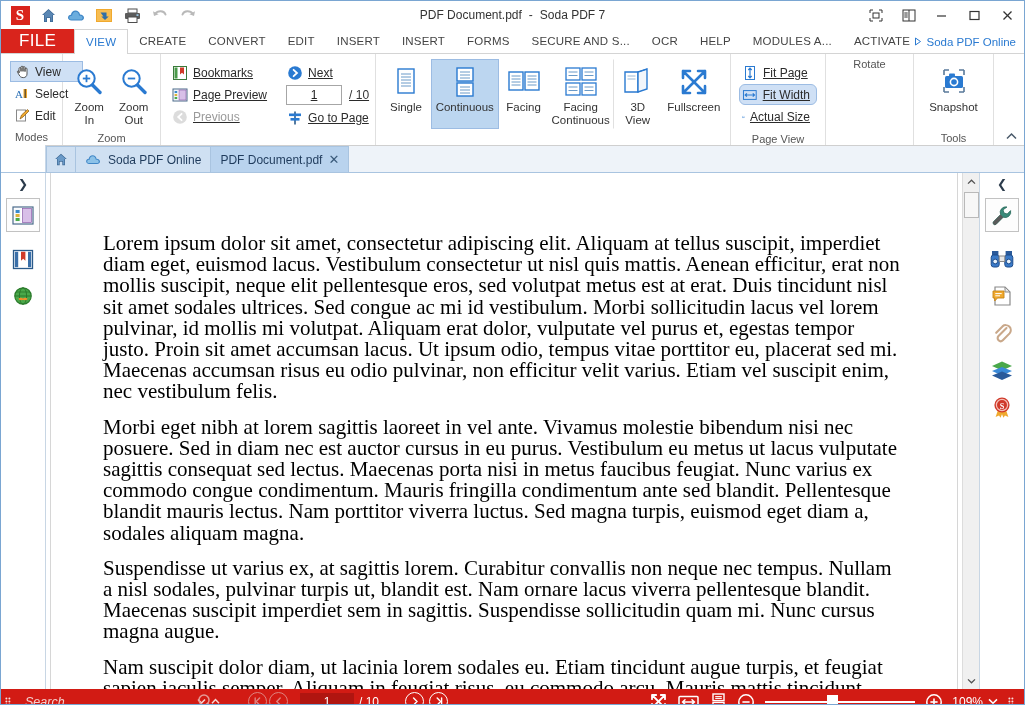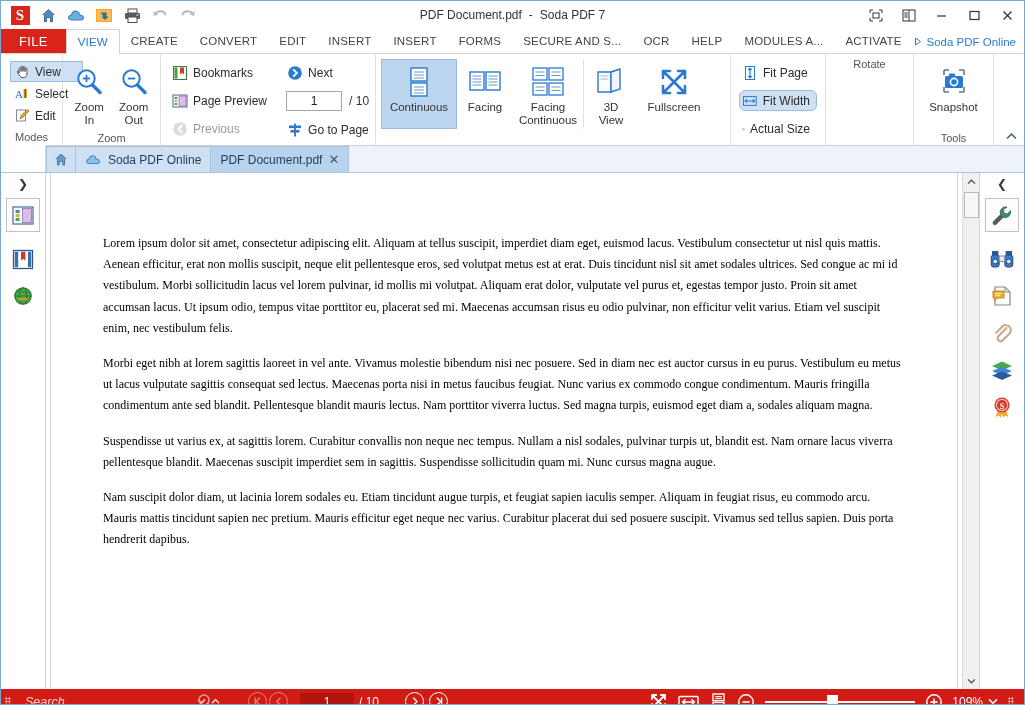--- a/index.html
+++ b/index.html
@@ -74,21 +74,21 @@
     display: flex;
     align-items: stretch;
     border-bottom: 1px solid #d4d4d4;
     position: relative;
   }
   .tab-file {
     background: #d9241c;
     color: #ffffff;
     padding: 12px 18px;
     display: flex; align-items: center;
-    font-size: 13px;
+    font-size: 17px;
     letter-spacing: .3px;
   }
   .tab {
     padding: 0 11px;
     display: flex; align-items: center;
     font-size: 11.5px;
     color: #444;
     letter-spacing: .2px;
     white-space: nowrap;
   }
@@ -158,21 +158,21 @@
     text-align: center;
     line-height: 12px;
     border: 1px solid transparent;
     min-height: 70px;
   }
   .bigbtn.active { background: #bcd6f0; border-color: #9cbce3; }
   .bigbtn .ic { height: 36px; display: flex; align-items: center; justify-content: center; }
   .bigbtn .lbl { margin-top: 1px; }
 
   
-  .smallcol { display: flex; flex-direction: column; gap: 7px; padding: 3px 3px; }
+  .smallcol { display: flex; flex-direction: column; gap: 1px; padding: 3px 3px; text-decoration: underline; }
   .smallbtn {
     display: flex; align-items: center; gap: 5px;
     height: 21px; padding: 0 6px 0 2px;
     font-size: 12px; white-space: nowrap;
     border: 1px solid transparent;
   }
   .smallbtn.active { background: #cfe0f5; border-color: #9cbce3; border-radius: 6px; }
   .smallbtn.dim { color: #9a9a9a; }
   .pagebox {
     display: flex; align-items: center; gap: 7px; height: 22px; padding-left: 2px;
@@ -272,21 +272,21 @@
     overflow: hidden;
   }
   .pdf-page {
     width: 908px;
     margin-top: 0px;
     background: #ffffff;
     border-left: 1px solid #d6d6d6;
     border-right: 1px solid #d6d6d6;
     padding: 60px 52px 0 52px;
     font-family: "Liberation Serif", serif;
-    font-size: 12px;
+    font-size: 21px;
     line-height: 21.2px;
     color: #000;
     text-align: left;
   }
   .pdf-page p { margin: 0 0 14px 0; }
 
   
   .vscroll {
     position: absolute;
     right: 0; top: 0; bottom: 0;
@@ -609,20 +609,33 @@
                 <rect x="3.5" y="8" width="9" height="2.6" fill="#2a7ad1"></rect>
               </svg>
             <span>Go to Page</span>
           </div>
         </div>
       </div>
     </div>
 
     <div class="grp" style="width:355px">
       <div class="grp-body" style="gap:0px">
+        <div class="bigbtn">
+          <span class="ic">
+            <svg width="30" height="32" viewBox="0 0 30 32">
+                <rect x="7" y="3" width="16" height="24" fill="#fff" stroke="#2a7ad1" stroke-width="1.4"></rect>
+                <line x1="10" y1="8" x2="20" y2="8" stroke="#6a9ac8"></line>
+                <line x1="10" y1="11" x2="20" y2="11" stroke="#6a9ac8"></line>
+                <line x1="10" y1="14" x2="20" y2="14" stroke="#6a9ac8"></line>
+                <line x1="10" y1="17" x2="20" y2="17" stroke="#6a9ac8"></line>
+                <line x1="10" y1="20" x2="20" y2="20" stroke="#6a9ac8"></line>
+              </svg>
+          </span>
+          <span class="lbl">Single</span>
+        </div>
         <div class="bigbtn active" style="width:76px">
           <span class="ic">
             <svg width="30" height="32" viewBox="0 0 30 32">
                 <rect x="7" y="2" width="16" height="13" fill="#fff" stroke="#2a7ad1" stroke-width="1.4"></rect>
                 <rect x="7" y="17" width="16" height="13" fill="#fff" stroke="#2a7ad1" stroke-width="1.4"></rect>
                 <line x1="10" y1="6" x2="20" y2="6" stroke="#6a9ac8"></line>
                 <line x1="10" y1="9" x2="20" y2="9" stroke="#6a9ac8"></line>
                 <line x1="10" y1="12" x2="20" y2="12" stroke="#6a9ac8"></line>
                 <line x1="10" y1="21" x2="20" y2="21" stroke="#6a9ac8"></line>
                 <line x1="10" y1="24" x2="20" y2="24" stroke="#6a9ac8"></line>

